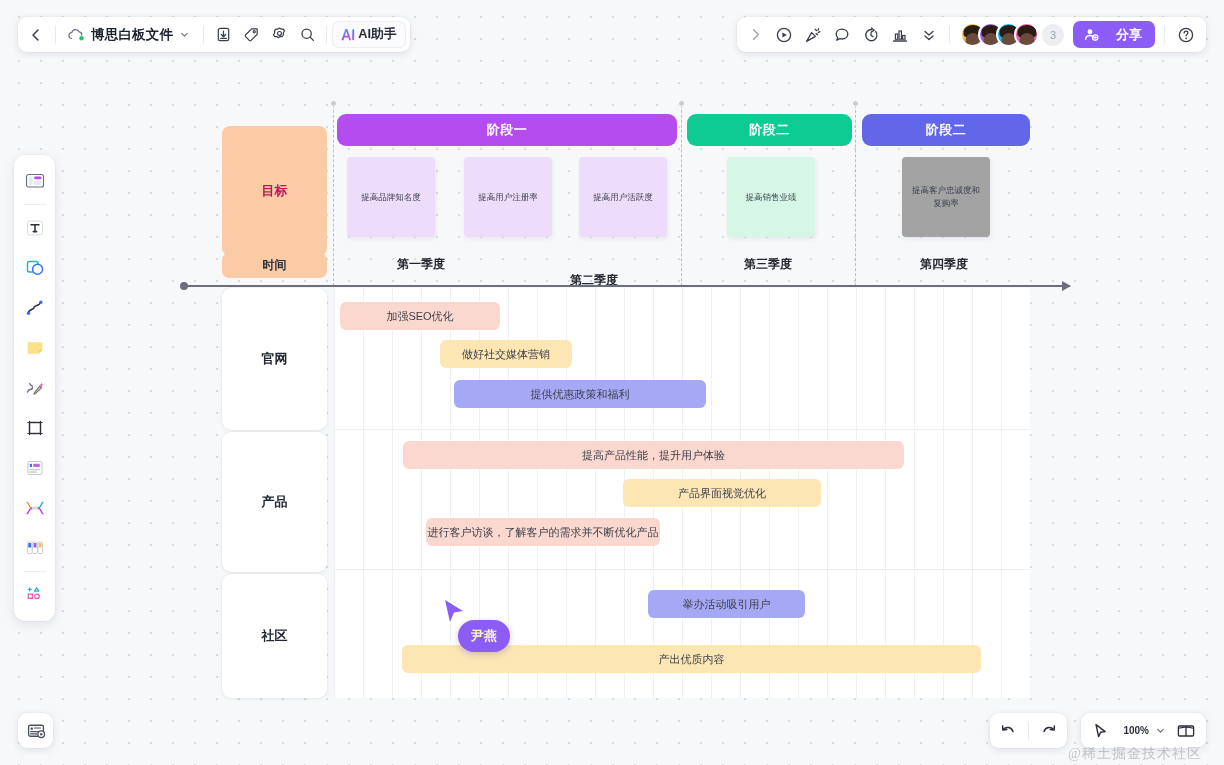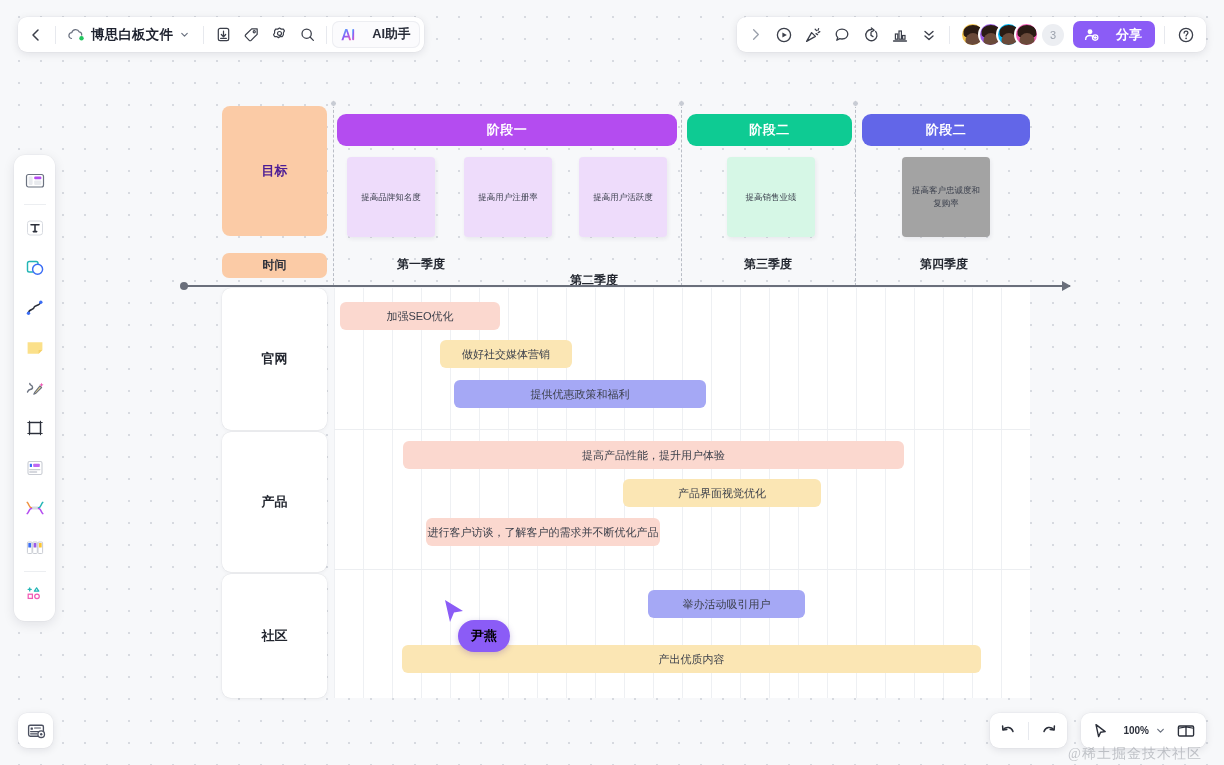--- a/index.html
+++ b/index.html
@@ -41,21 +41,21 @@
   .tb-sep { width: 1px; height: 18px; background: #e7e9ee; margin: 0 5px; }
   #doc-title-wrap {
     display: flex; align-items: center; gap: 6px;
     padding: 0 8px 0 6px; height: 28px; border-radius: 6px; cursor: pointer;
   }
   #doc-title {
     font-size: 13.5px; color: #1f2330; font-weight: 600; letter-spacing: .2px;
     white-space: nowrap;
   }
   #ai-btn {
-    display: flex; align-items: center; gap: 16px;
+    display: flex; align-items: center; gap: 2px;
     height: 27px; padding: 0 9px 0 7px;
     border-radius: 7px; cursor: pointer;
     background: #fbfbfd;
     box-shadow: inset 0 0 0 1px #edeef2;
   }
   #ai-label { font-size: 12.8px; font-weight: 700; color: #2a2e3a; white-space: nowrap; }
 
   #topbar-right {
     position: absolute; right: 18px; top: 17px;
     height: 35px;
@@ -168,24 +168,24 @@
     text-align: center;
   }
   .sep-line {
     position: absolute; width: 0; border-left: 1px dashed #b9bdc6;
   }
   .sep-dot {
     position: absolute; width: 7px; height: 7px; border-radius: 50%;
     background: #c8ccd4; border: 1.5px solid #fff;
   }
   #goal-box {
-    position: absolute; left: 222px; top: 106px; width: 105px; height: 130px;
+    position: absolute; left: 222px; top: 126px; width: 105px; height: 130px;
     background: #fbcba6; border-radius: 8px;
     display: flex; align-items: center; justify-content: center;
-    font-size: 13px; font-weight: 700; color: #4c1d95;
+    font-size: 13px; font-weight: 700; color: #be185d;
   }
   #time-box {
     position: absolute; left: 222px; top: 253px; width: 105px; height: 25px;
     background: #fbcba6; border-radius: 7px;
     display: flex; align-items: center; justify-content: center;
     font-size: 12px; font-weight: 700; color: #2b2f3a;
   }
 
   
   #axis {
@@ -226,21 +226,21 @@
     position: absolute; height: 28px; border-radius: 6px;
     display: flex; align-items: center; justify-content: center;
     font-size: 11px; color: #3b3f4a; text-align: center;
     padding: 0 10px; white-space: nowrap;
   }
 
   
   #cursor-wrap { position: absolute; left: 443px; top: 598px; z-index: 25; }
   #cursor-name {
     position: absolute; left: 15px; top: 22px;
-    background: #8b5cf6; color: #000000;
+    background: #8b5cf6; color: #fef9c3;
     font-size: 13px; font-weight: 700;
     padding: 7px 13px; border-radius: 16px;
     white-space: nowrap;
     box-shadow: 0 2px 6px rgba(80,40,160,.25);
   }
 </style>
 </head>
 <body>
 
 <div id="canvas"></div>

